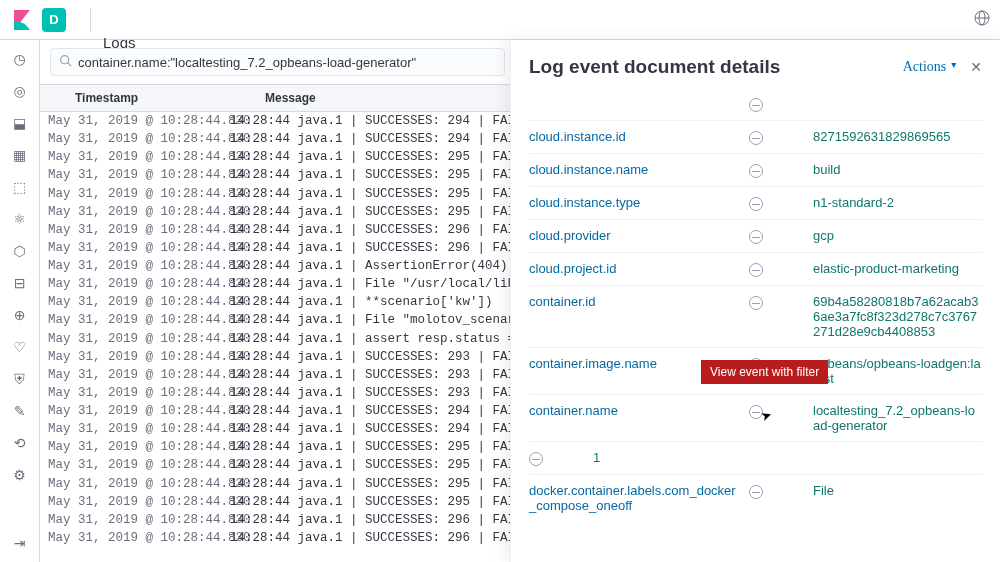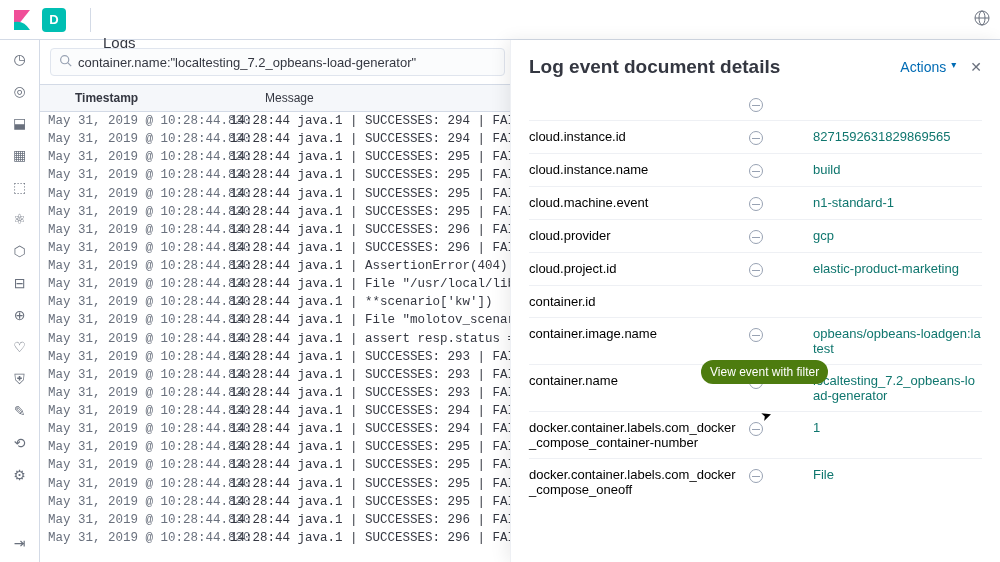--- a/index.html
+++ b/index.html
@@ -13,39 +13,39 @@
 .content { display: flex; height: calc(562px - 40px); }
 .left-nav { width: 40px; border-right: 1px solid #d3dae6; display: flex; flex-direction: column; align-items: center; padding-top: 10px; gap: 14px; }
 .nav-icon { width: 18px; height: 18px; display: flex; align-items: center; justify-content: center; color: #69707d; cursor: pointer; font-size: 14px; }
 .main-wrapper { flex: 1; display: flex; flex-direction: column; position: relative; }
 .search-row { padding: 8px 10px; }
 .search-box { border: 1px solid #e0e5ee; border-radius: 4px; padding: 5px 8px; display: flex; align-items: center; background: #fbfcfd; width: 455px; }
 .search-icon { color: #98a2b3; margin-right: 6px; }
 .search-text { font-size: 13px; color: #343741; flex: 1; }
 .table-header { display: flex; background: #f5f7fa; border-top: 1px solid #d3dae6; border-bottom: 1px solid #d3dae6; }
 .th-timestamp { width: 190px; padding: 6px 8px; font-weight: 600; font-size: 12px; margin-left: 27px; }
-.th-message { padding: 6px 8px; font-weight: 400; font-size: 12px; }
+.th-message { padding: 6px 8px; font-weight: 700; font-size: 12px; }
 .log-rows { font-family: "SFMono-Regular", Consolas, "Liberation Mono", Menlo, monospace; font-size: 12.5px; line-height: 1.45; overflow: hidden; }
 .log-row { display: flex; white-space: nowrap; }
 .log-ts { width: 190px; padding: 0 8px; color: #69707d; }
 .log-msg { padding: 0 0; color: #343741; overflow: hidden; }
 .flyout { position: absolute; top: 0; right: 0; width: 490px; height: 100%; background: #fff; box-shadow: -4px 0 16px rgba(0,0,0,0.08); border-left: 1px solid #eef0f4; display: flex; flex-direction: column; }
 .flyout-header { display: flex; align-items: center; padding: 16px 18px 10px 18px; }
 .flyout-title { font-size: 19px; font-weight: 600; }
-.actions-link { margin-left: auto; color: #006bb4; font-size: 14px; cursor: pointer; display: flex; align-items: flex-start; }
+.actions-link { margin-left: auto; color: #006bb4; font-size: 14px; cursor: pointer; display: flex; align-items: flex-start; font-family: Liberation Serif, serif; }
 .close-icon { margin-left: 14px; color: #69707d; cursor: pointer; font-size: 14px; }
 .flyout-body { padding: 8px 18px; overflow: hidden; }
 .detail-row { display: flex; padding: 8px 0; border-top: 1px solid #eef0f4; }
 .detail-row:first-child { border-top: none; }
-.detail-key { width: 220px; font-size: 13px; color: #000000; word-break: break-word; padding-right: 8px; }
+.detail-key { width: 220px; font-size: 13px; color: #0369a1; word-break: break-word; padding-right: 8px; }
 .detail-val-wrap { display: flex; align-items: flex-start; gap: 6px; flex: 1; }
 .filter-pill { width: 14px; height: 14px; border: 1px solid #98a2b3; border-radius: 7px; flex-shrink: 0; margin-top: 2px; position: relative; }
 .filter-pill::before { content: ""; position: absolute; left: 2px; right: 2px; top: 5.5px; height: 1px; background: #98a2b3; }
 .detail-val { font-size: 13px; color: #0f766e; word-break: break-all; margin-left: 44px; }
-.tooltip { position: absolute; background: #4d7c0f; color: #fff; font-size: 12px; padding: 5px 9px; border-radius: 12px; white-space: nowrap; z-index: 10; }
+.tooltip { position: absolute; background: #b91c1c; color: #fff; font-size: 12px; padding: 5px 9px; border-radius: 0; white-space: nowrap; z-index: 10; }
 .cursor-arrow { position: absolute; font-size: 13px; color: #000; z-index: 11; transform: rotate(-20deg); }
 .tri { display: inline-block; }
 </style>
 </head>
 <body>
 
 <div class="top-bar">
   <div class="kibana-logo">
     <svg width="16" height="20" viewBox="0 0 16 20">
         <path d="M0 0 L16 0 L0 20 Z" fill="#f04e98"></path>
@@ -224,59 +224,62 @@
             </div>
           </div>
           <div class="detail-row">
             <div class="detail-key">cloud.instance.name</div>
             <div class="detail-val-wrap">
               <div class="filter-pill"></div>
               <div class="detail-val">build</div>
             </div>
           </div>
           <div class="detail-row">
-            <div class="detail-key">cloud.machine.event</div>
-            <div class="detail-val-wrap">
-              <div class="filter-pill"></div>
-              <div class="detail-val">n1-standard-1</div>
+            <div class="detail-key">cloud.instance.type</div>
+            <div class="detail-val-wrap">
+              <div class="filter-pill"></div>
+              <div class="detail-val">n1-standard-2</div>
             </div>
           </div>
           <div class="detail-row">
             <div class="detail-key">cloud.provider</div>
             <div class="detail-val-wrap">
               <div class="filter-pill"></div>
               <div class="detail-val">gcp</div>
             </div>
           </div>
           <div class="detail-row">
             <div class="detail-key">cloud.project.id</div>
             <div class="detail-val-wrap">
               <div class="filter-pill"></div>
               <div class="detail-val">elastic-product-marketing</div>
             </div>
           </div>
           <div class="detail-row">
             <div class="detail-key">container.id</div>
+            <div class="detail-val-wrap">
+              <div class="filter-pill"></div>
+              <div class="detail-val">69b4a58280818b7a62acab36ae3a7fc8f323d278c7c3767271d28e9cb4408853</div>
+            </div>
           </div>
           <div class="detail-row">
             <div class="detail-key">container.image.name</div>
             <div class="detail-val-wrap">
               <div class="filter-pill"></div>
               <div class="detail-val">opbeans/opbeans-loadgen:latest</div>
             </div>
           </div>
           <div class="detail-row">
             <div class="detail-key">container.name</div>
             <div class="detail-val-wrap">
               <div class="filter-pill"></div>
               <div class="detail-val">localtesting_7.2_opbeans-load-generator</div>
             </div>
           </div>
           <div class="detail-row">
-            <div class="detail-key">docker.container.labels.com_docker_compose_container-number</div>
             <div class="detail-val-wrap">
               <div class="filter-pill"></div>
               <div class="detail-val">1</div>
             </div>
           </div>
           <div class="detail-row">
             <div class="detail-key">docker.container.labels.com_docker_compose_oneoff</div>
             <div class="detail-val-wrap">
               <div class="filter-pill"></div>
               <div class="detail-val">File</div>

